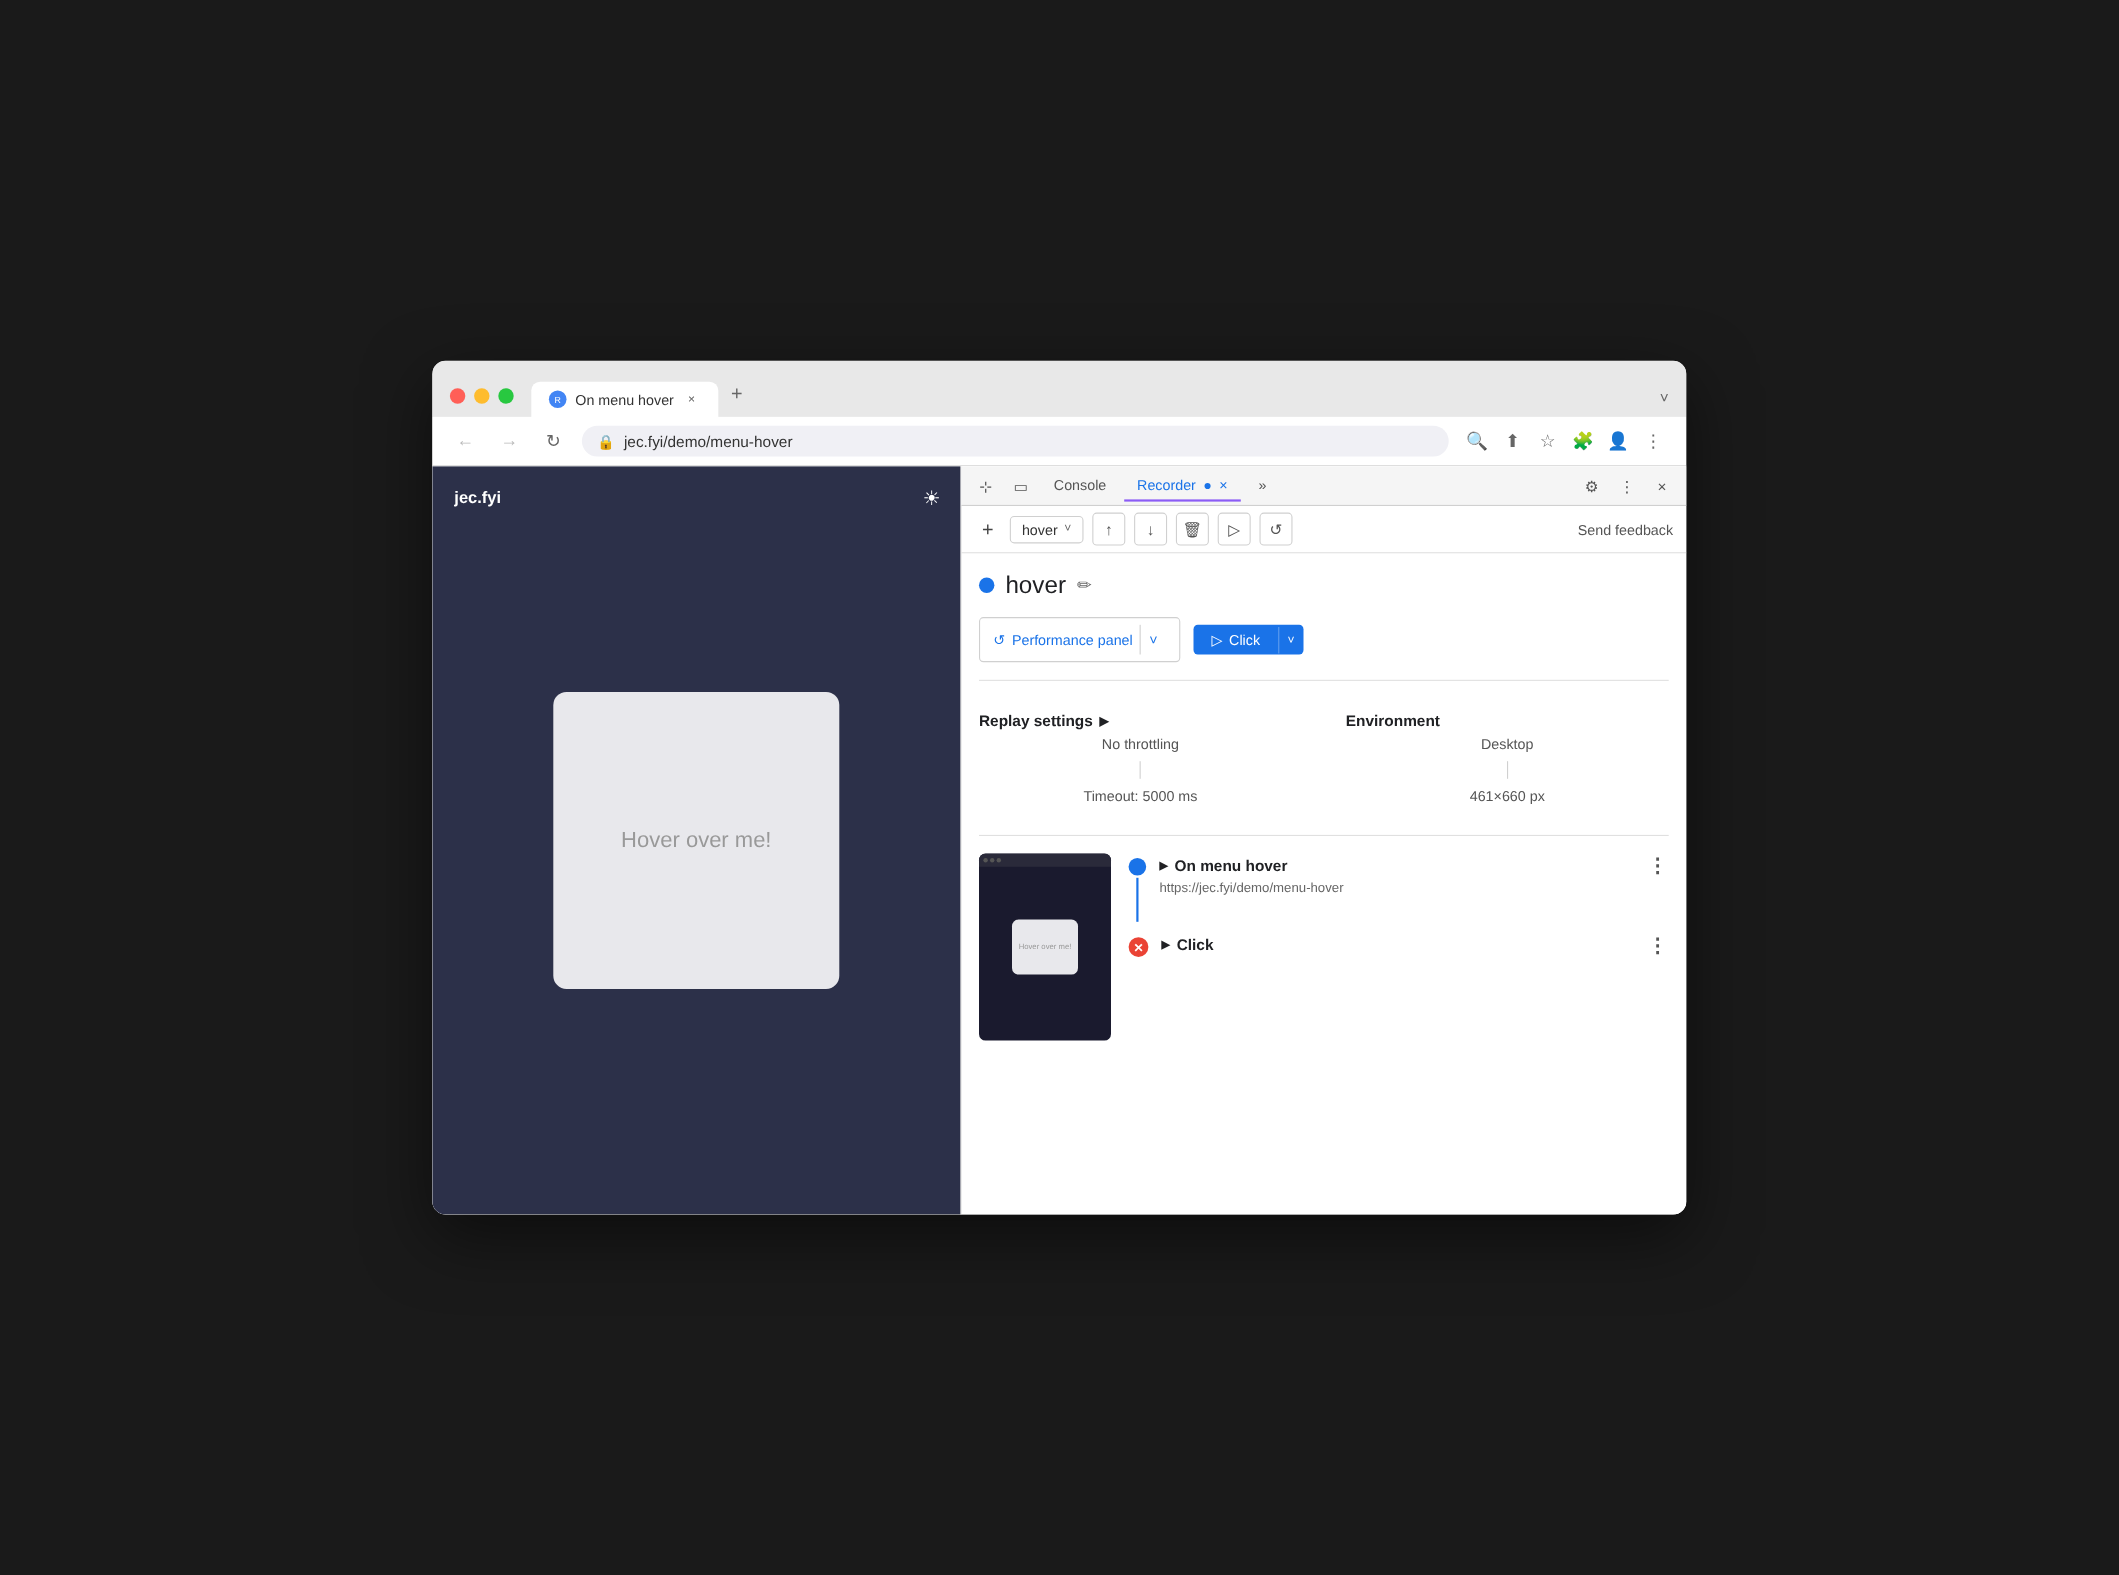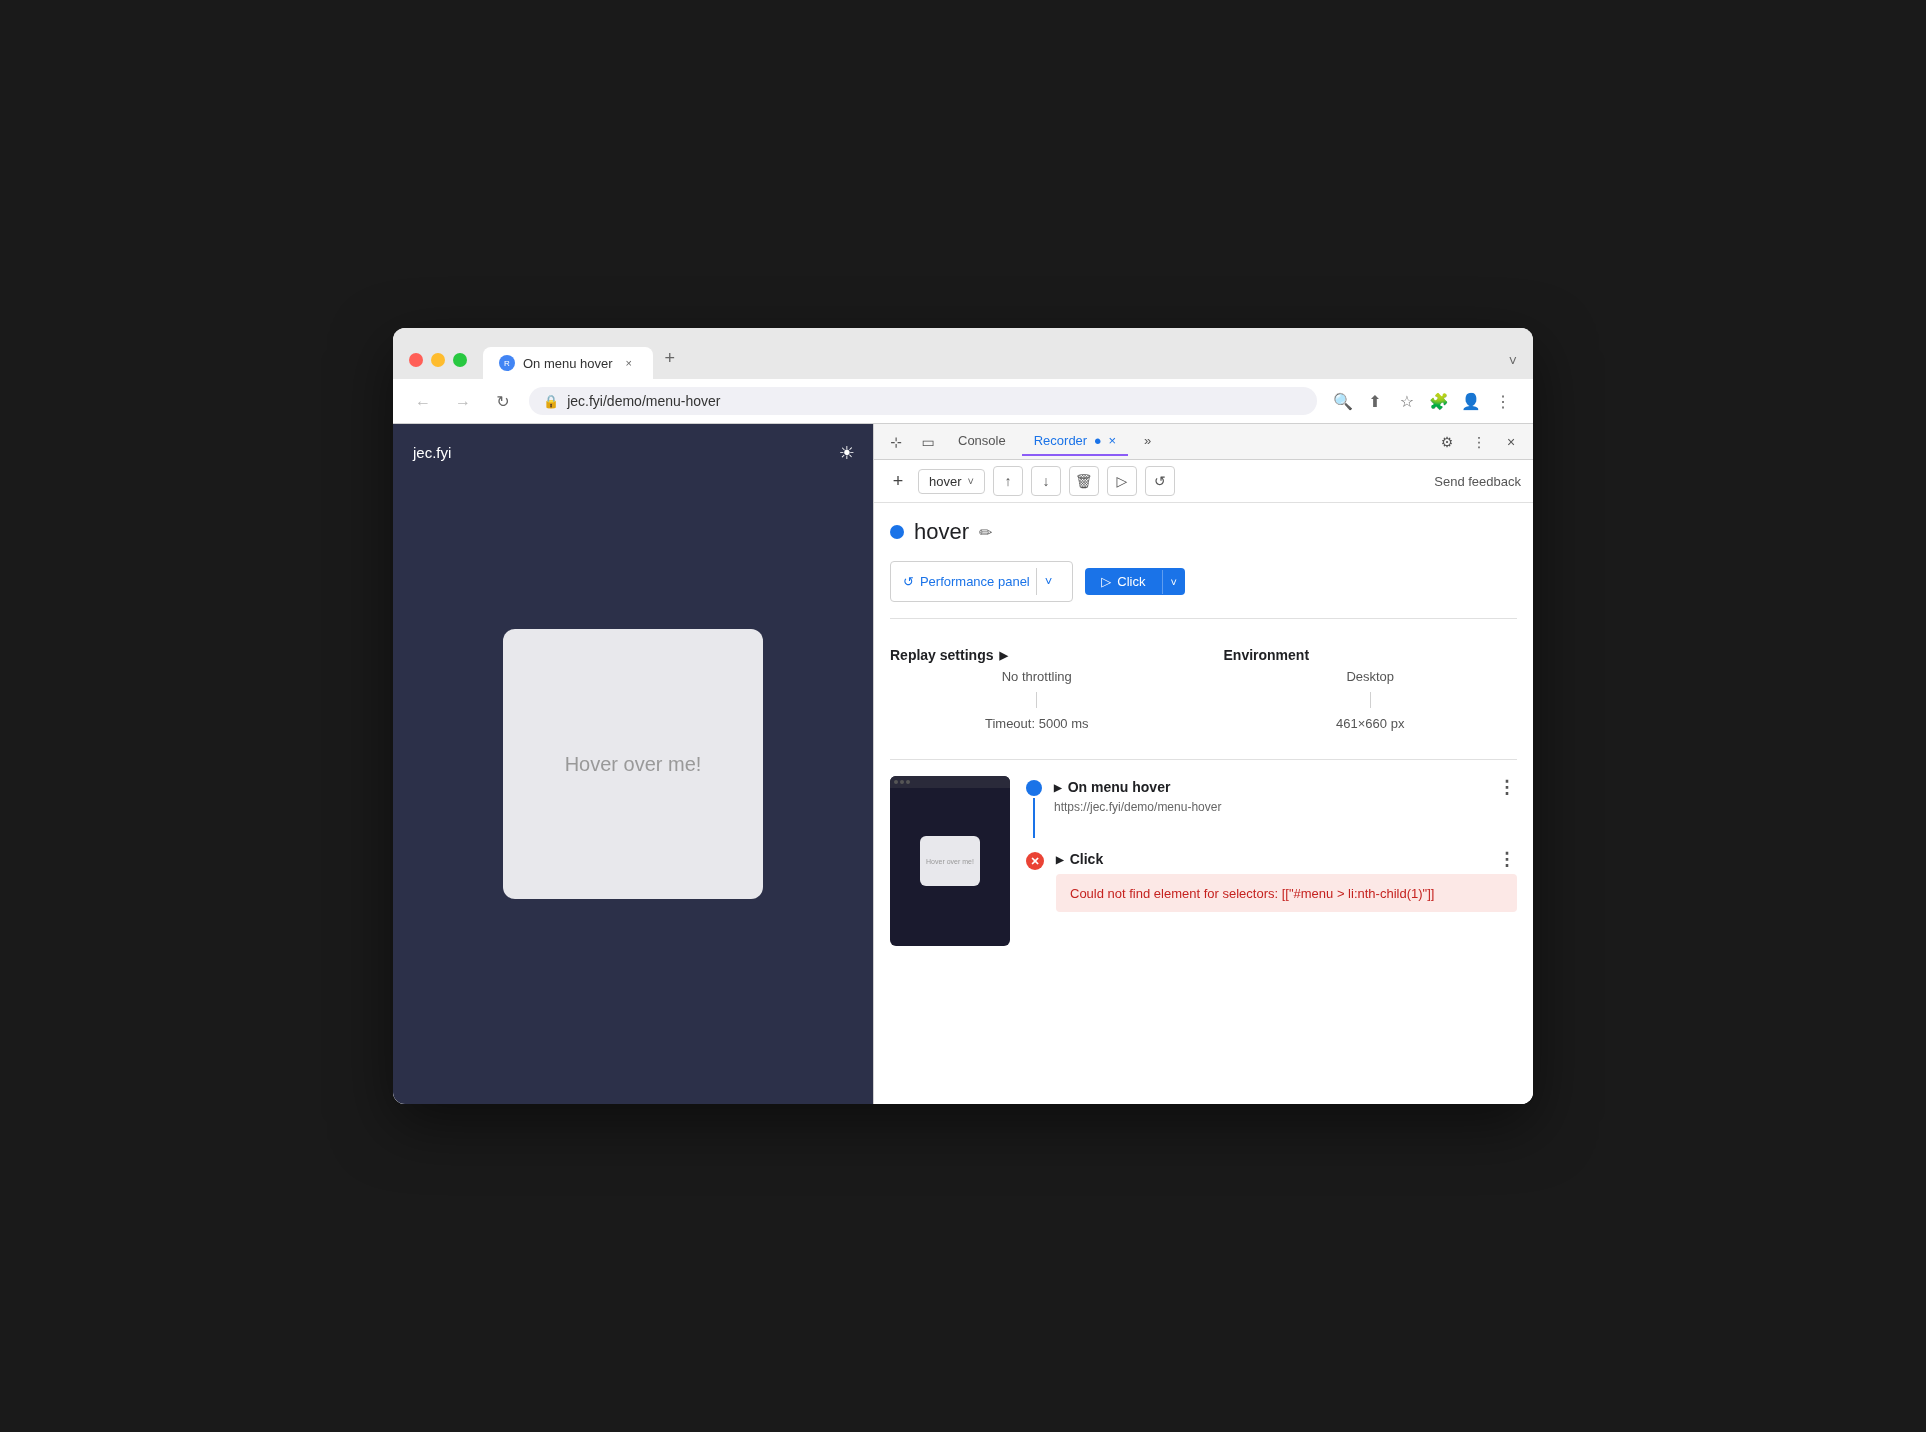--- a/index.html
+++ b/index.html
@@ -131,21 +131,21 @@
       background: #2c3049;
       display: flex;
       flex-direction: column;
       align-items: flex-start;
       padding: 20px;
       position: relative;
     }
     .page-logo {
       color: white;
       font-size: 15px;
-      font-weight: 400;
+      font-weight: 700;
     }
     .page-icon {
       position: absolute;
       top: 18px; right: 18px;
       color: white; font-size: 18px;
     }
     .hover-card {
       background: #e8e8ec;
       border-radius: 12px;
       width: 260px; height: 270px;
@@ -582,23 +582,20 @@
             <div class="step-item">
               <div class="step-connector">
                 <div class="step-dot-red">✕</div>
               </div>
               <div class="step-content">
                 <div class="step-title">
                   <span class="step-arrow">▶</span>
                   <span>Click</span>
                   <span class="step-more">⋮</span>
                 </div>
-                <div class="error-box">
-                  <span class="error-text">Could not find element for selectors: [["#menu &gt; li:nth-child(1)"]]</span>
-                </div>
               </div>
             </div>
           </div>
         </div>
       </div>
     </div>
   </div>
 </div>
 
 </body></html>

